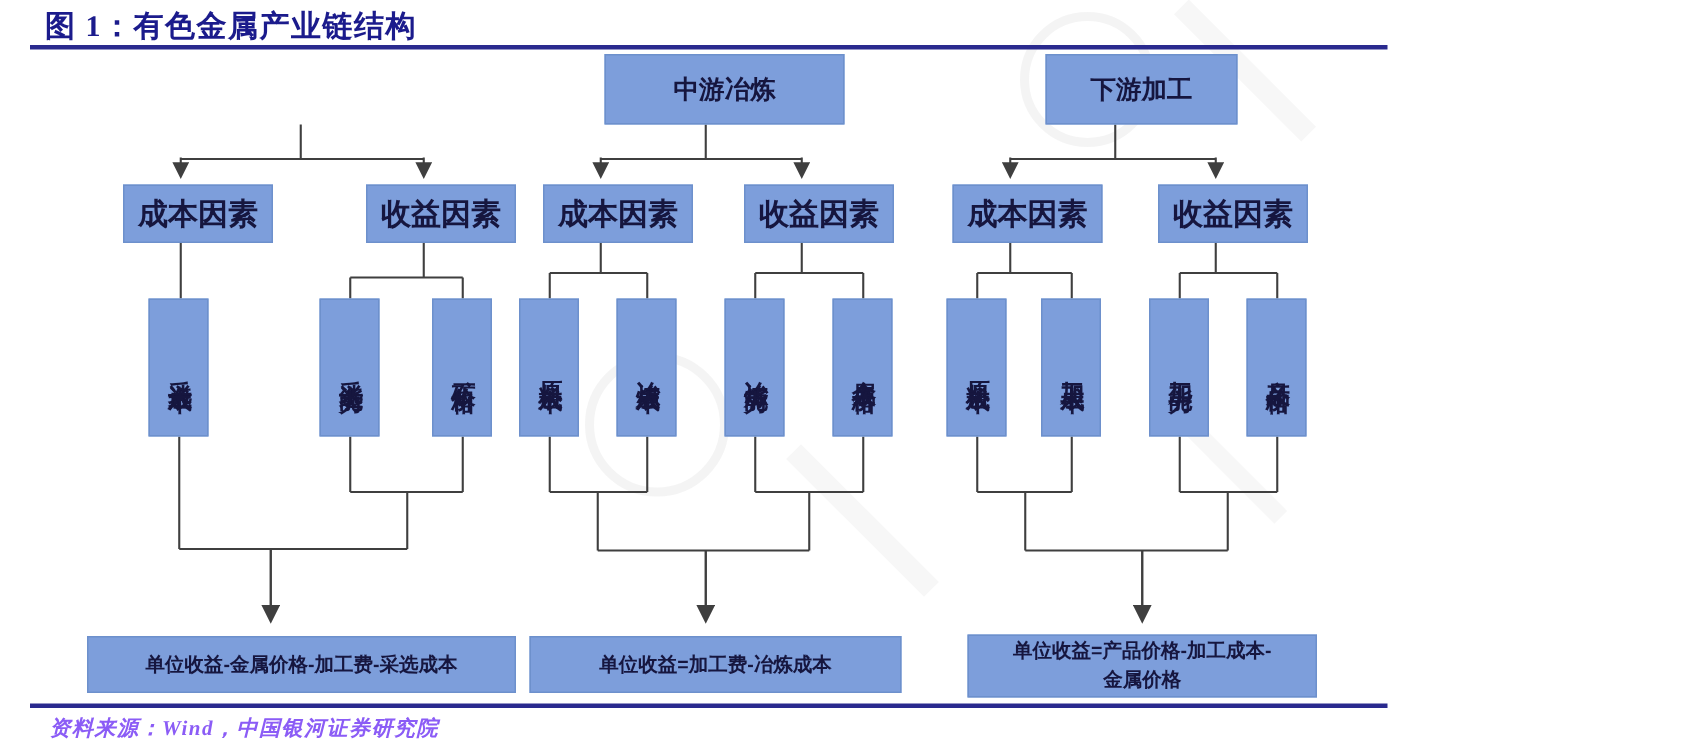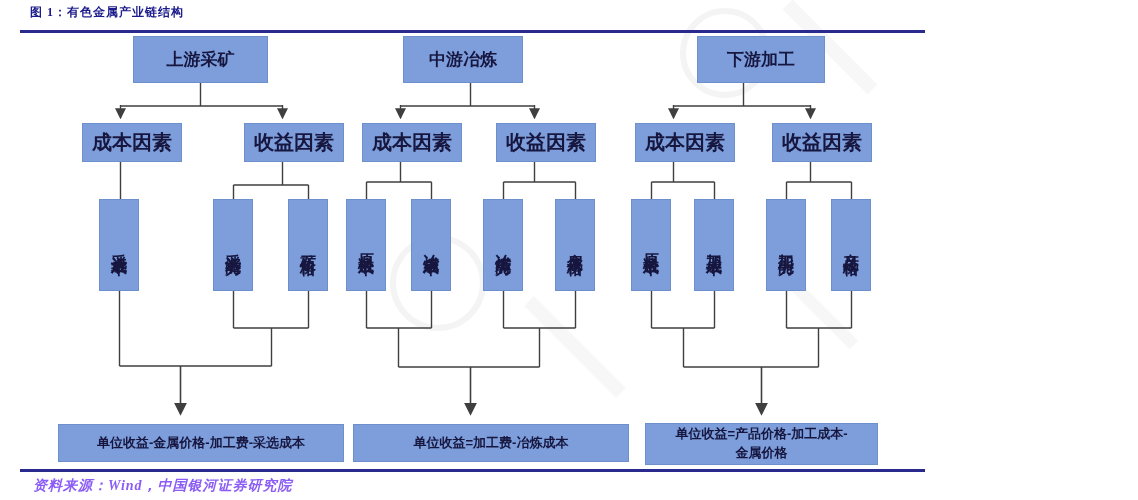--- a/index.html
+++ b/index.html
@@ -1,19 +1,19 @@
 <!DOCTYPE html>
 <html><head>
 <meta charset="utf-8">
 <style>
   html,body{margin:0;padding:0;background:#ffffff;}
   #stage{position:relative;width:1138px;height:500px;background:#ffffff;overflow:hidden;
          font-family:"Liberation Sans", sans-serif;}
   .title{position:absolute;left:30px;top:4px;font-family:"Liberation Serif", serif;
-         font-weight:bold;font-size:12px;color:#1b1b8c;letter-spacing:1px;}
+         font-weight:bold;font-size:20px;color:#1b1b8c;letter-spacing:1px;}
   .rule{position:absolute;left:20px;width:905px;height:3px;background:#2a2a8e;}
   .rule-top{top:30px;}
   .rule-bottom{top:469px;}
   .source{position:absolute;left:33px;top:477px;font-family:"Liberation Serif", serif;
           font-style:italic;font-weight:600;font-size:14px;color:#8b5cf6;letter-spacing:1px;}
   .node{position:absolute;background:#7d9edb;border:1px solid #6d90cc;color:#16163f;
         display:flex;align-items:center;justify-content:center;text-align:center;
         box-sizing:border-box;font-weight:600;}
   .topnode{font-size:17px;}
   .factor{font-size:20px;margin-left:12px;}
@@ -60,64 +60,61 @@
     <path d="M470.5,367 V412" stroke="#3f3f3f" stroke-width="1.6" fill="none" marker-end="url(#arr)"></path>
 
     <path d="M743.5,83 V106 M673.5,106 H810.5" stroke="#3f3f3f" stroke-width="1.4" fill="none"></path>
     <path d="M673.5,105 V116" stroke="#3f3f3f" stroke-width="1.4" fill="none" marker-end="url(#arr)"></path>
     <path d="M810.5,105 V116" stroke="#3f3f3f" stroke-width="1.4" fill="none" marker-end="url(#arr)"></path>
     <path d="M673.5,162 V182 M651.5,182 H714.5 M651.5,182 V199 M714.5,182 V199 M810.5,162 V182 M786.5,182 H851.5 M786.5,182 V199 M851.5,182 V199" stroke="#3f3f3f" stroke-width="1.4" fill="none"></path>
     <path d="M651.5,291 V328 M714.5,291 V328 M651.5,328 H714.5 M683.5,328 V367 M786.5,291 V328 M851.5,291 V328 M786.5,328 H851.5 M818.5,328 V367 M683.5,367 H818.5" stroke="#3f3f3f" stroke-width="1.4" fill="none"></path>
     <path d="M761.5,367 V412" stroke="#3f3f3f" stroke-width="1.6" fill="none" marker-end="url(#arr)"></path>
   </svg>
 
-  <div class="node topnode" style="left:133px;top:36px;width:135px;height:47px;">
-      <span>上游采矿</span>
-    </div>
   <div class="node factor" style="left:70px;top:123px;width:100px;height:39px;">
       <span>成本因素</span>
     </div>
   <div class="node factor" style="left:232px;top:123px;width:100px;height:39px;">
       <span>收益因素</span>
     </div>
   <div class="node vnode" style="left:99px;top:199px;width:40px;height:92px;">
       <span class="vtext">采选成本</span>
     </div>
   <div class="node vnode" style="left:213px;top:199px;width:40px;height:92px;">
       <span class="vtext">采选能力</span>
     </div>
   <div class="node vnode" style="left:288px;top:199px;width:40px;height:92px;">
       <span class="vtext">矿石价格</span>
     </div>
   <div class="node formula" style="left:58px;top:424px;width:286px;height:38px;padding:2px 8px;">
       <span>单位收益-金属价格-加工费-采选成本</span>
     </div>
 
-  <div class="node topnode" style="left:403px;top:36px;width:120px;height:47px;">
+  <div class="node topnode" style="left:403px;top:36px;width:160px;height:47px;">
       <span>中游冶炼</span>
     </div>
   <div class="node factor" style="left:350px;top:123px;width:100px;height:39px;">
       <span>成本因素</span>
     </div>
   <div class="node factor" style="left:484px;top:123px;width:100px;height:39px;">
       <span>收益因素</span>
     </div>
   <div class="node vnode" style="left:346px;top:199px;width:40px;height:92px;">
       <span class="vtext">原料成本</span>
     </div>
   <div class="node vnode" style="left:411px;top:199px;width:40px;height:92px;">
       <span class="vtext">冶炼成本</span>
     </div>
   <div class="node vnode" style="left:483px;top:199px;width:40px;height:92px;">
       <span class="vtext">冶炼能力</span>
     </div>
   <div class="node vnode" style="left:555px;top:199px;width:40px;height:92px;">
       <span class="vtext">金属价格</span>
     </div>
-  <div class="node formula" style="left:353px;top:424px;width:276px;height:38px;padding:2px 8px;">
+  <div class="node formula" style="left:353px;top:424px;width:248px;height:38px;padding:2px 8px;">
       <span>单位收益=加工费-冶炼成本</span>
     </div>
 
   <div class="node topnode" style="left:697px;top:36px;width:128px;height:47px;">
       <span>下游加工</span>
     </div>
   <div class="node factor" style="left:623px;top:123px;width:100px;height:39px;">
       <span>成本因素</span>
     </div>
   <div class="node factor" style="left:760px;top:123px;width:100px;height:39px;">

